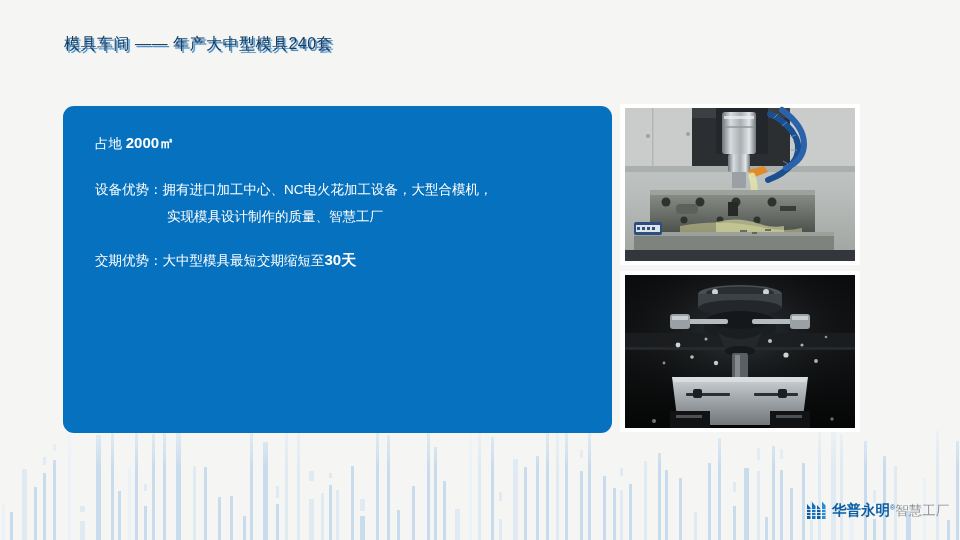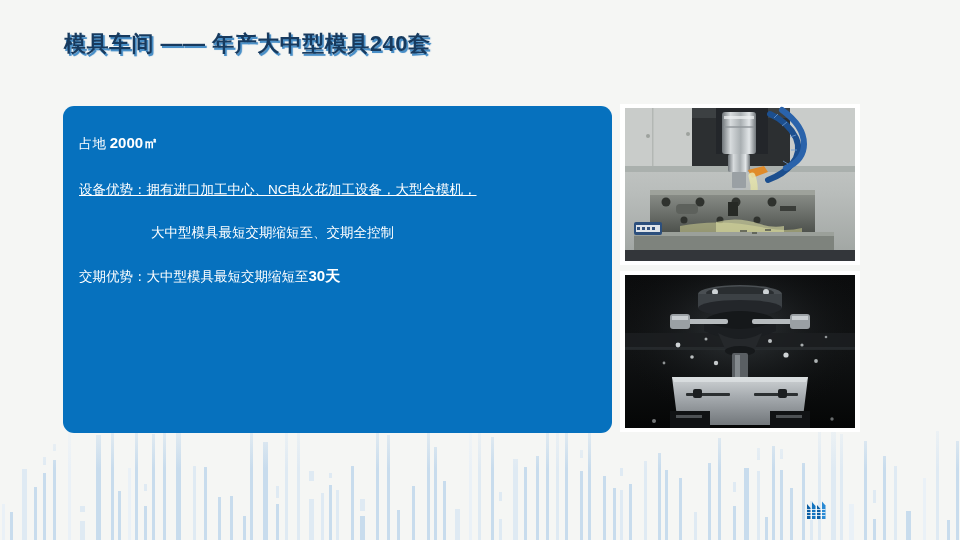--- a/index.html
+++ b/index.html
@@ -51,41 +51,41 @@
   
   .title-wrap {
     position: absolute;
     left: 64px;
     top: 27px;
     height: 34px;
     display: flex;
     align-items: center;
   }
   .title {
-    font-size: 22px;
-    font-weight: bold;
+    font-size: 16px;
+    font-weight: normal;
     letter-spacing: 0.5px;
     color: #173a5e;
     text-shadow: 1.5px 1.5px 0 #4a90c8, 2px 2px 1px rgba(60,130,190,0.45);
     white-space: nowrap;
   }
 
   
   .panel {
     position: absolute;
     left: 63px;
     top: 106px;
     width: 549px;
     height: 327px;
     background: #0671be;
     border-radius: 11px;
   }
   .panel-inner {
     position: absolute;
-    left: 16px;
+    left: 32px;
     top: 27px;
     right: 14px;
   }
   .line {
     color: #ffffff;
     font-size: 13.5px;
     line-height: 1.3;
     margin-bottom: 28px;
     white-space: nowrap;
   }
@@ -95,21 +95,21 @@
     font-size: 15px;
   }
   .line .sup {
     font-weight: bold;
     font-size: 15px;
   }
   .line.indent {
     padding-left: 72px;
     margin-bottom: 24px;
   }
-  .line.tight { margin-bottom: 26px; text-decoration: underline; }
+  .line.tight { margin-bottom: 10px; }
 
   
   .photo {
     position: absolute;
     overflow: hidden;
     background: #111;
   }
   .photo-top {
     left: 620px;
     top: 104px;
@@ -289,21 +289,21 @@
         <span>占地 </span><span class="b">2000</span><span class="sup">㎡</span>
       </div>
 
 
       <div class="line tight">
         <span>设备优势：拥有进口加工中心、NC电火花加工设备，大型合模机，</span>
       </div>
 
 
       <div class="line indent">
-        <span>大中型模具最短交期缩短至、交期全控制</span>
+        <span>实现模具设计制作的质量、智慧工厂</span>
       </div>
 
       <div class="line">
         <span>交期优势：大中型模具最短交期缩短至</span><span class="b">30天</span>
       </div>
 
     </div>
   </div>
 
   <div class="photo photo-top">
@@ -506,15 +506,20 @@
       <path d="M1 18 L1 3 L4.5 7 L4.5 18 Z" fill="#0c5fa5"></path>
       <path d="M6 18 L6 1 L9.5 5 L9.5 18 Z" fill="#1374c0"></path>
       <path d="M11 18 L11 4 L14.5 8 L14.5 18 Z" fill="#0c5fa5"></path>
       <path d="M16 18 L16 0.5 L19.5 4.5 L19.5 18 Z" fill="#2a8ad4"></path>
       <g fill="#ffffff" opacity="0.85">
         <rect x="1" y="8" width="18.5" height="0.9"></rect>
         <rect x="1" y="11" width="18.5" height="0.9"></rect>
         <rect x="1" y="14" width="18.5" height="0.9"></rect>
       </g>
     </svg>
+    <div class="logo-text">
+      <span class="logo-brand">华普永明</span>
+      <span class="logo-tm">®</span>
+      <span class="logo-sub">智慧工厂</span>
+    </div>
   </div>
 
 </div>
 
 </body></html>

